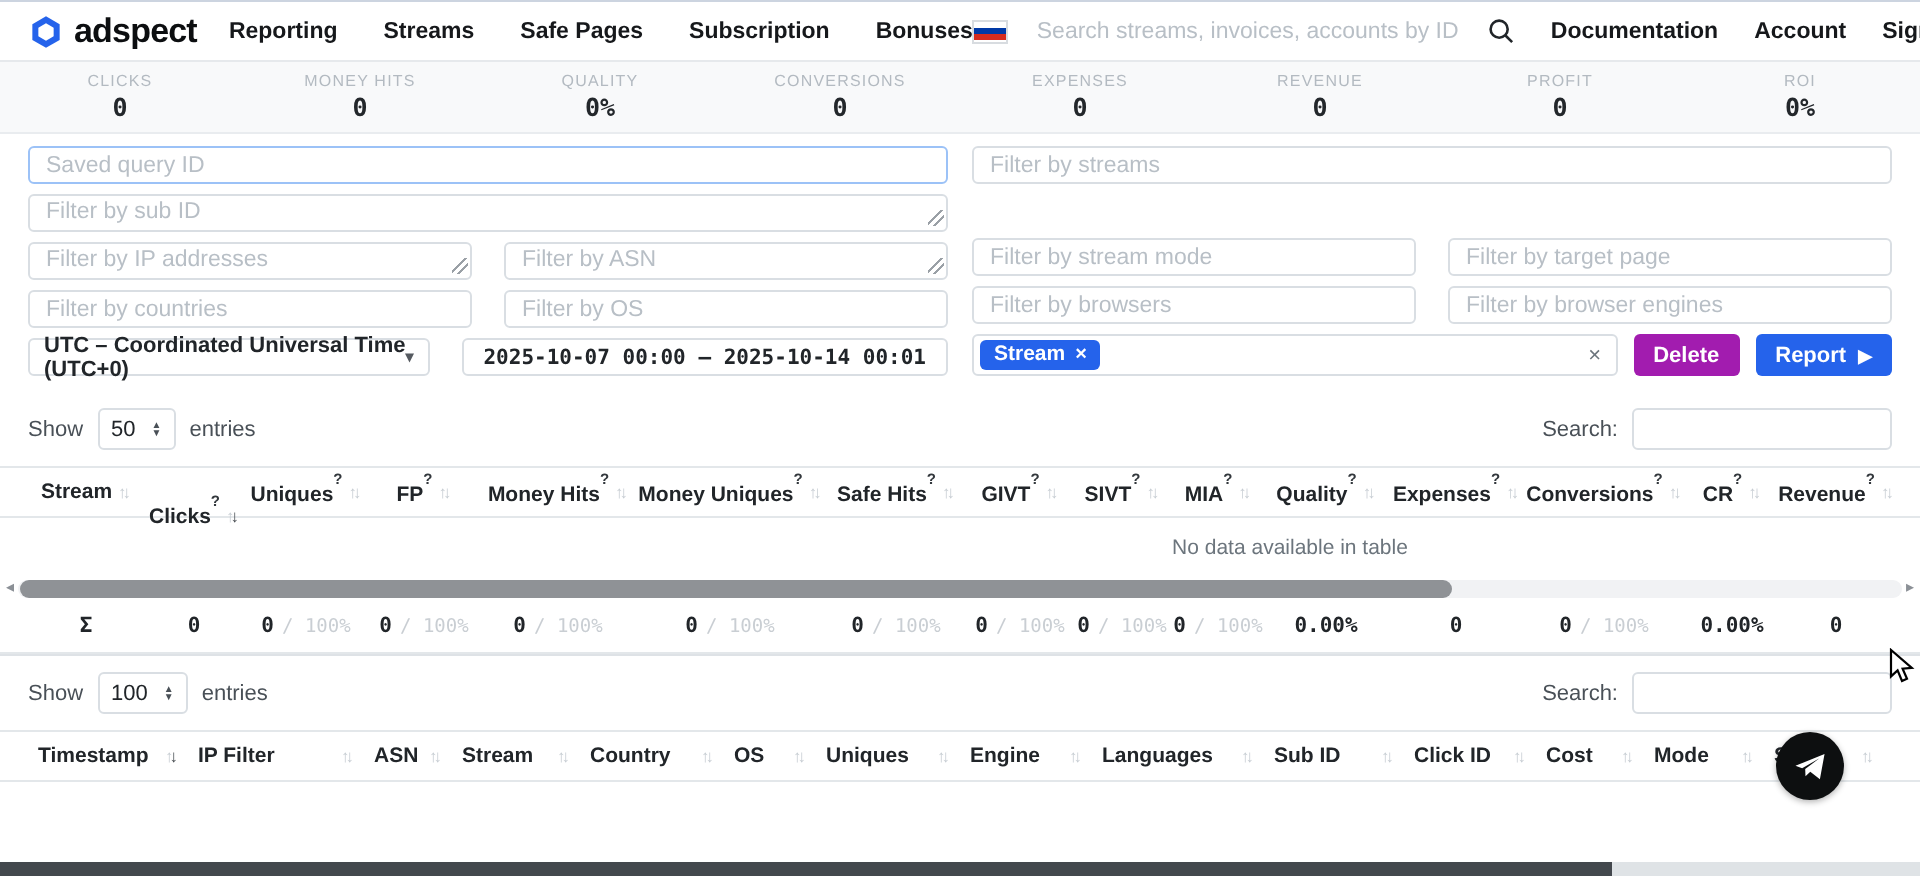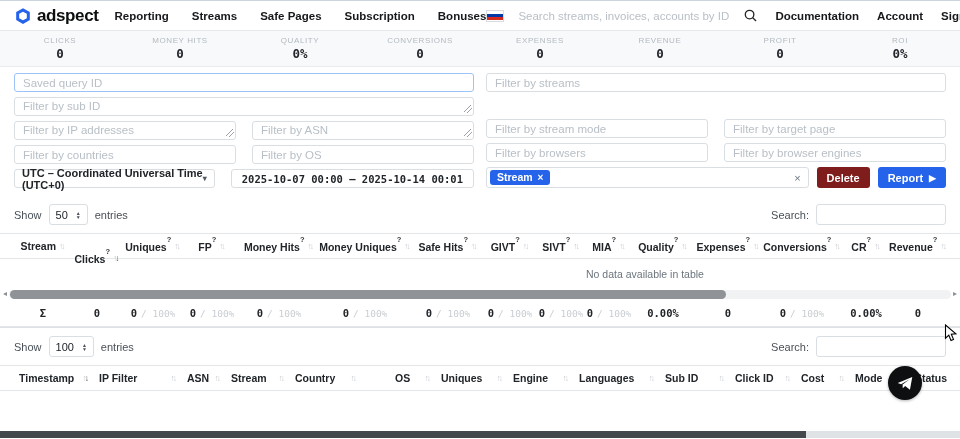--- a/index.html
+++ b/index.html
@@ -39,21 +39,21 @@
     linear-gradient(135deg,transparent 0 40%,#9aa0a6 40% 50%,transparent 50% 65%,#9aa0a6 65% 75%,transparent 75%);pointer-events:none;}
   .fselect{height:19px;border:1px solid #d9dee3;border-radius:3px;display:flex;align-items:center;padding:0 7px;font-size:11px;font-weight:600;color:#212529;cursor:pointer;background:#fff;}
   .fselect .caret{margin-left:auto;font-size:8px;color:#555a60;}
   .fdate{height:19px;border:1px solid #d9dee3;border-radius:3px;display:flex;align-items:center;padding:0 10px;font-family:"DejaVu Sans Mono",monospace;font-size:10.5px;font-weight:600;color:#212529;cursor:text;background:#fff;white-space:nowrap;}
   .frow.actions{gap:8px;}
   .multiselect{flex:1 1 auto;height:21px;border:1px solid #d9dee3;border-radius:3px;display:flex;align-items:center;padding:0 7px 0 3px;background:#fff;}
   .tag{background:#2563eb;color:#fff;font-size:10.5px;font-weight:700;border-radius:3px;padding:2px 7px;display:flex;align-items:center;gap:5px;line-height:1;}
   .tag .tag-x{font-size:10px;cursor:pointer;}
   .ms-clear{margin-left:auto;color:#6c757d;font-size:11px;cursor:pointer;}
   .btn{height:21px;border:none;border-radius:3px;font-size:11px;font-weight:700;color:#fff;padding:0 10px;cursor:pointer;display:flex;align-items:center;gap:6px;flex:0 0 auto;font-family:"Liberation Sans",sans-serif;}
-  .btn.danger{background:#7f1d1d;}
+  .btn.danger{background:#a21caf;}
   .btn.primary{background:#2563eb;}
   .btn .play{font-size:9px;}
 
   
   .entries-row{display:flex;align-items:center;padding:8px 14px;gap:7px;color:#495057;font-size:11px;}
   .select-sm{height:21px;border:1px solid #d9dee3;border-radius:3px;display:flex;align-items:center;padding:0 6px;gap:8px;color:#212529;cursor:pointer;background:#fff;}
   .stepper{display:flex;flex-direction:column;font-size:5px;line-height:4px;color:#495057;}
   .search-right{margin-left:auto;display:flex;align-items:center;gap:7px;}
   .search-right input{width:130px;height:21px;border:1px solid #d9dee3;border-radius:3px;outline:none;padding:0 6px;font-size:11px;}
 
@@ -472,21 +472,21 @@
           <span>↓</span>
         </span>
       </div>
       <div class="th sb" style="width: 72px;">
         <span>Country</span>
         <span class="sort">
           <span>↑</span>
           <span>↓</span>
         </span>
       </div>
-      <div class="th sb" style="width: 46px; margin-left: 28px;">
+      <div class="th sb" style="width: 46px;">
         <span>OS</span>
         <span class="sort">
           <span>↑</span>
           <span>↓</span>
         </span>
       </div>
       <div class="th sb" style="width: 72px;">
         <span>Uniques</span>
         <span class="sort">
           <span>↑</span>

